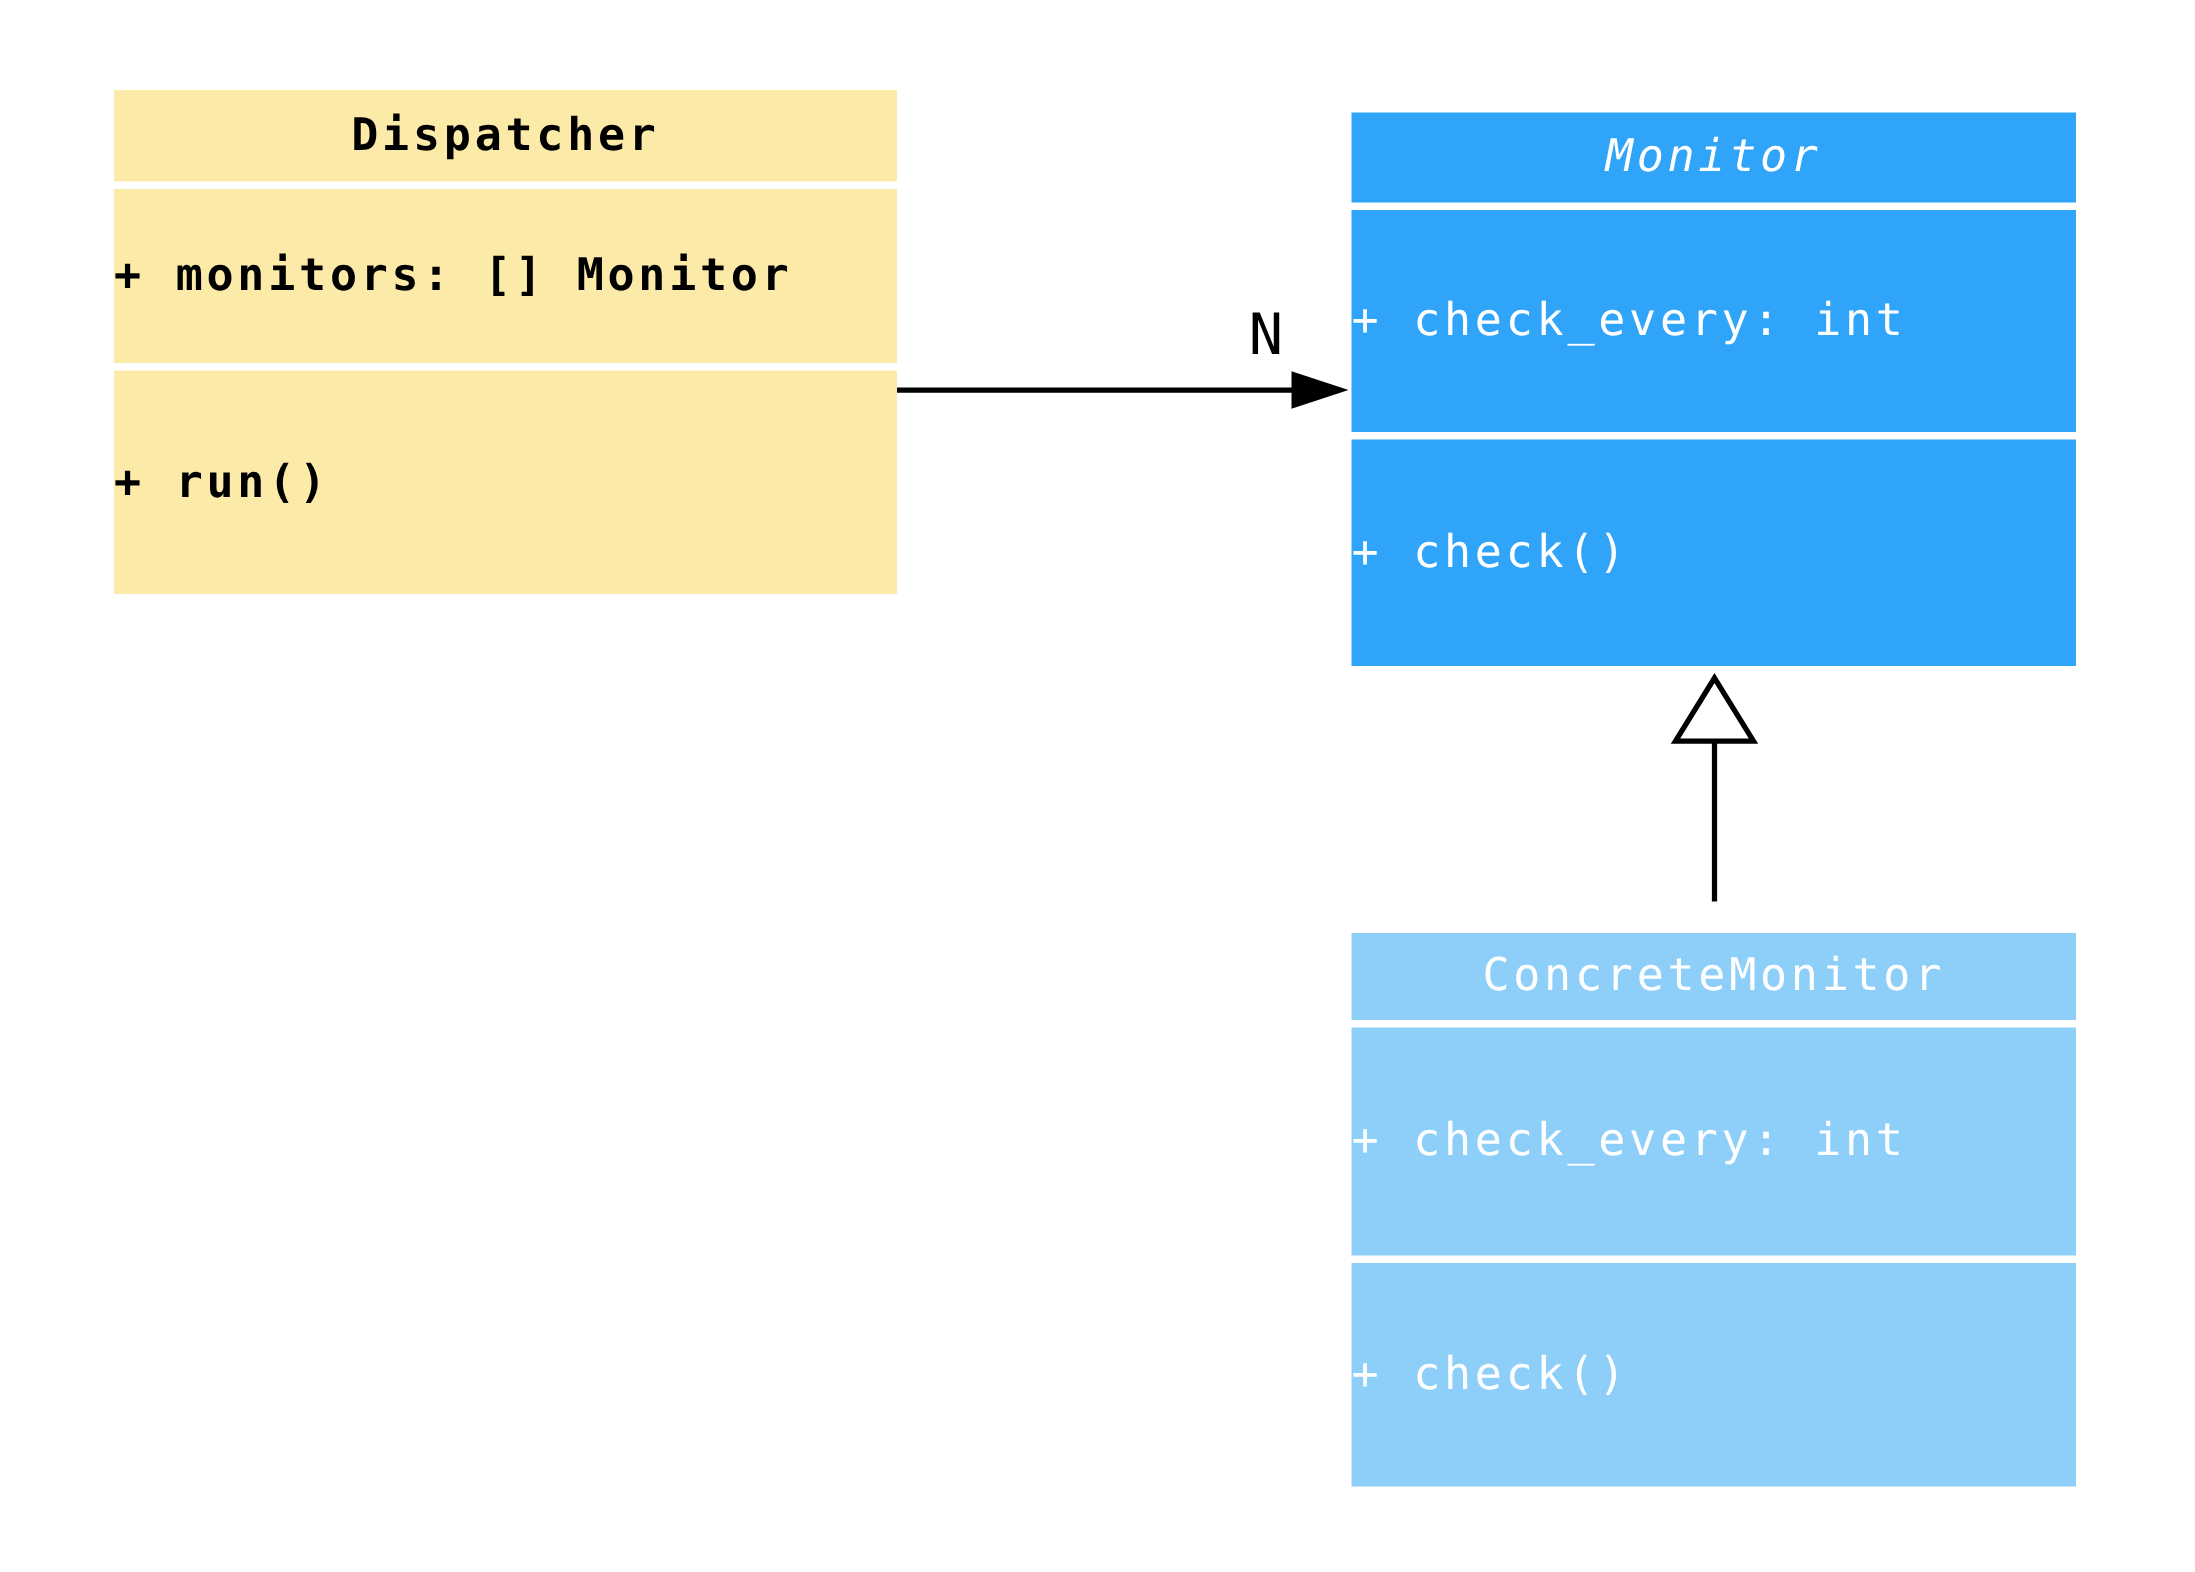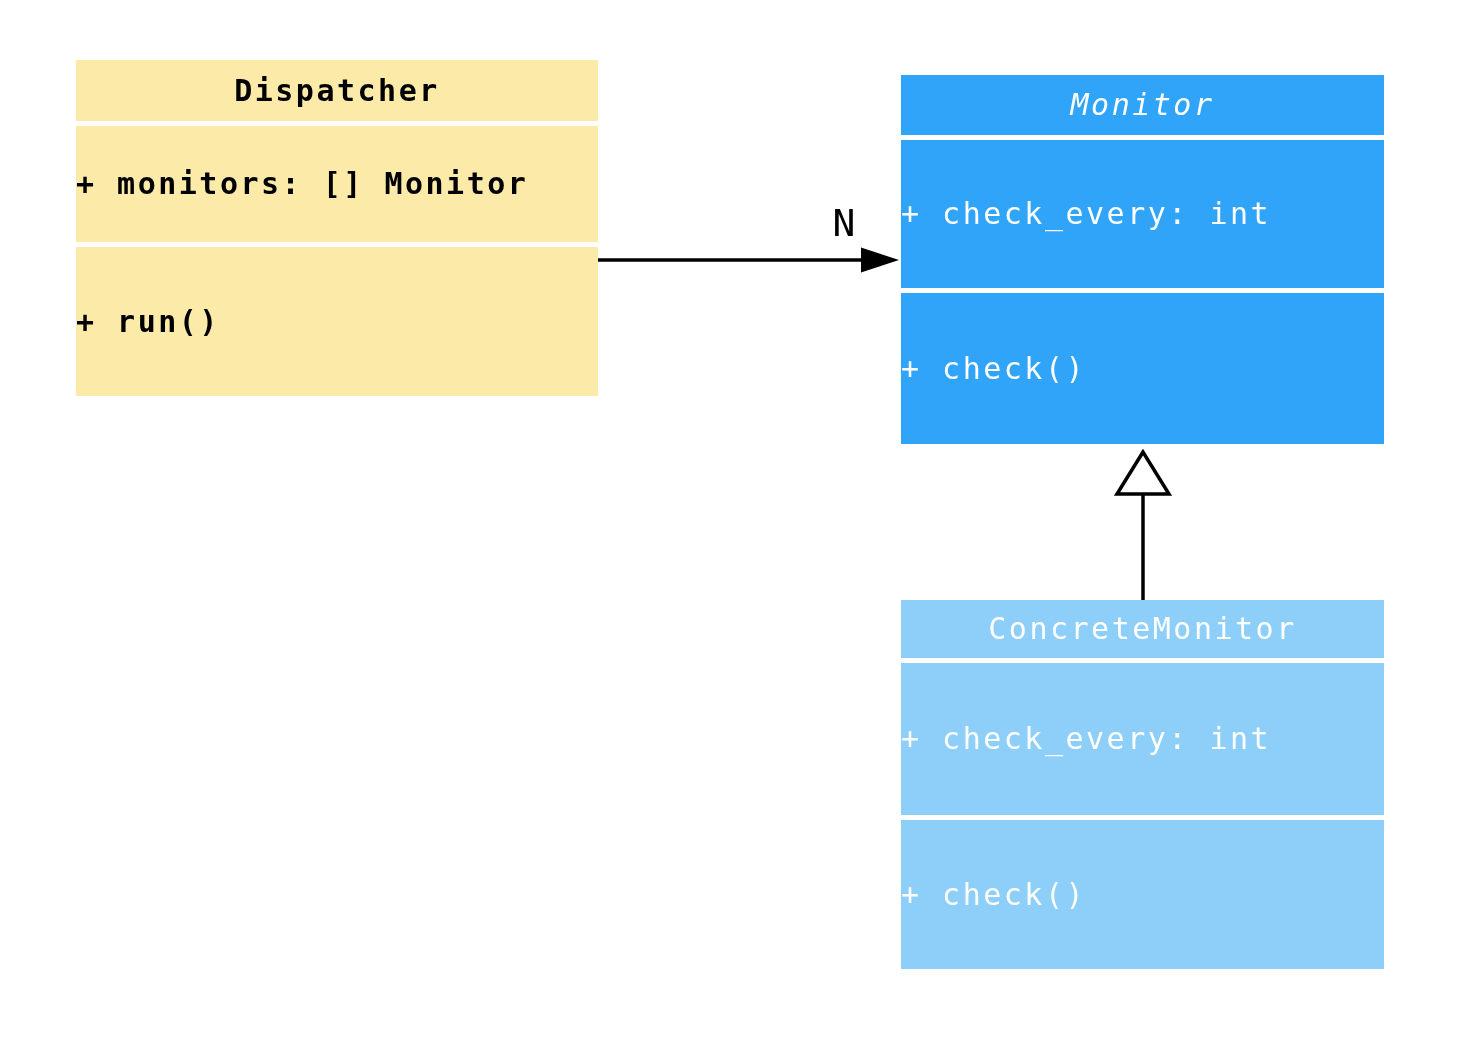--- a/index.html
+++ b/index.html
@@ -86,21 +86,21 @@
   <section class="uml-class" style="left:901px; top:75px; width:483px;">
     <header class="row title italic" style="height: 60px; background-color: rgb(47, 164, 248); color: rgb(255, 255, 255);">Monitor</header>
     <div class="row" style="height: 148px; background-color: rgb(47, 164, 248); color: rgb(255, 255, 255);">
       <div class="member">+ check_every: int</div>
     </div>
     <div class="row" style="height: 151px; background-color: rgb(47, 164, 248); color: rgb(255, 255, 255);">
       <div class="member">+ check()</div>
     </div>
   </section>
 
-  <section class="uml-class" style="left:901px; top:600px; width:483px;justify-content:flex-end;">
+  <section class="uml-class" style="left:901px; top:622px; width:483px;justify-content:flex-end;">
     <header class="row title" style="height: 58px; background-color: rgb(142, 207, 250); color: rgb(255, 255, 255);">ConcreteMonitor</header>
     <div class="row" style="height: 152px; background-color: rgb(142, 207, 250); color: rgb(255, 255, 255);">
       <div class="member">+ check_every: int</div>
     </div>
     <div class="row" style="height: 149px; background-color: rgb(142, 207, 250); color: rgb(255, 255, 255);">
       <div class="member">+ check()</div>
     </div>
   </section>
 
 </div>

